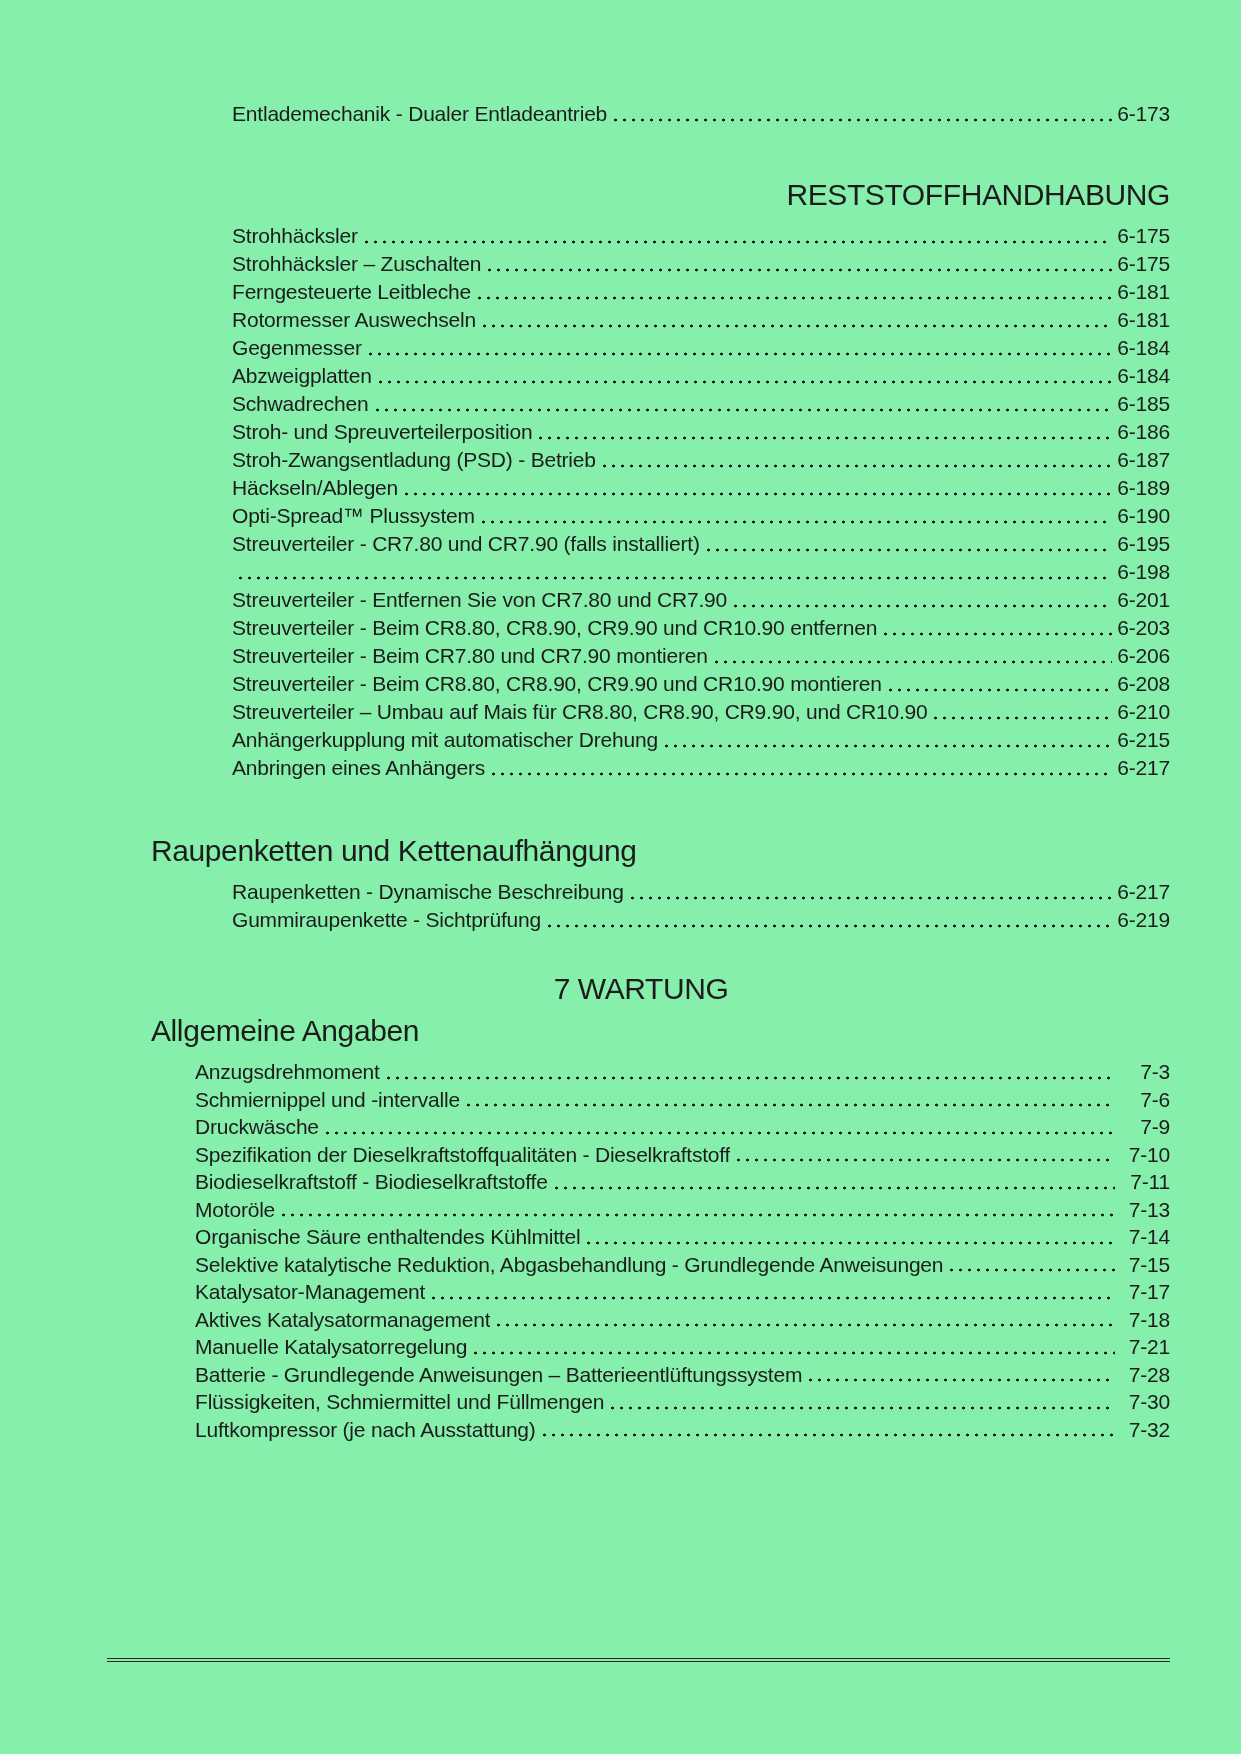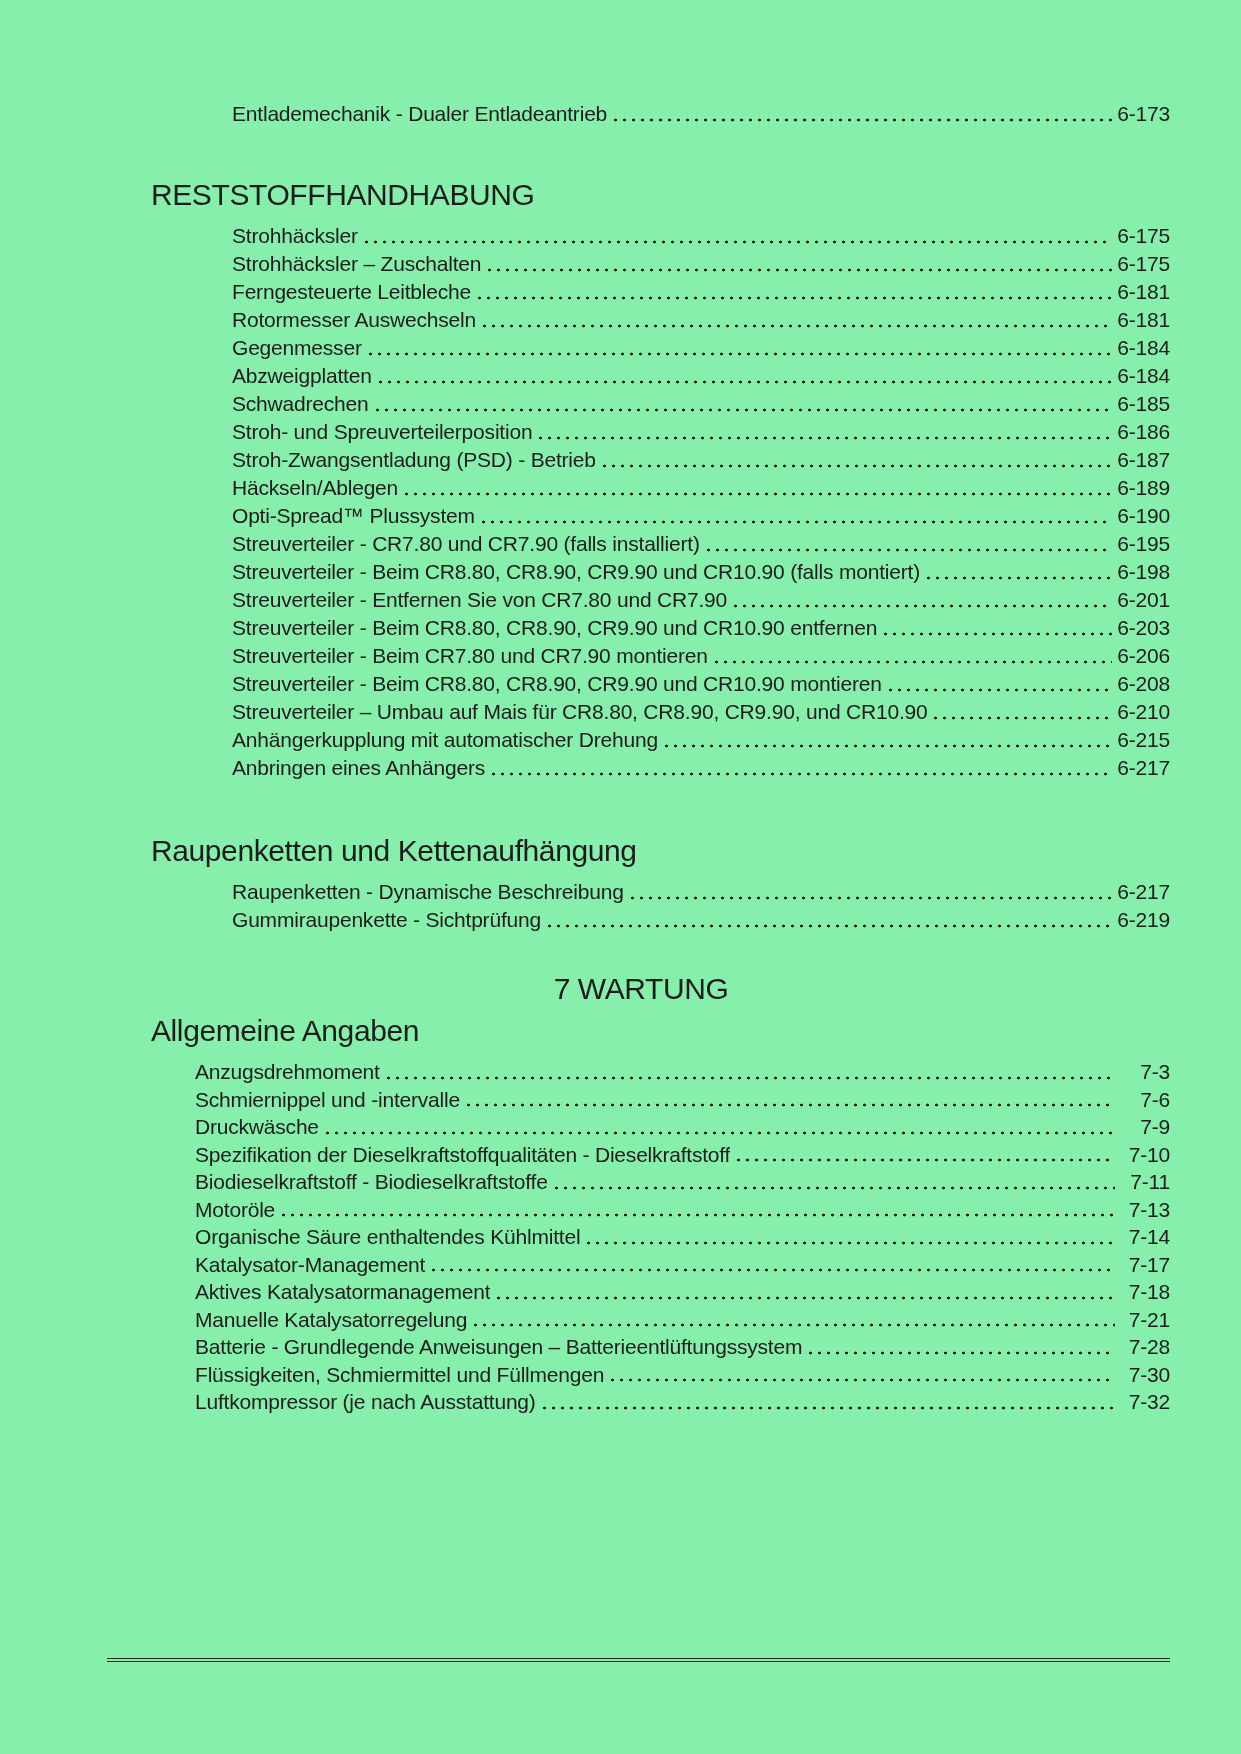--- a/index.html
+++ b/index.html
@@ -37,21 +37,21 @@
   .toc-row .pg{ flex:0 0 auto; min-width:50px; text-align:right; white-space:nowrap; }
   
   .sec-heading{
     font-size:30px; line-height:34px; font-weight:400;
     letter-spacing:-0.4px; margin:0 71px 10px 151px;
   }
   .chapter-heading{
     font-size:30px; line-height:34px; font-weight:400;
     letter-spacing:-0.4px; margin:38px 71px 0 112px;text-align:center;
   }
-  .m-rest{ margin-top:50px; }
+  .m-rest{ margin-top:50px;text-align:right; }
   .m-hint{ margin-top:60px; }
   .m-raup{ margin-top:52px; }
   .m-allg{ margin-top:8px; }
   .entries{ margin:0; }
   .entries.indent-c7{ margin-top:8px; }
   
   .bottom-rule{
     position:absolute;
     left:107px; right:71px; top:1658px;
     height:4px;
@@ -126,21 +126,20 @@
         <span class="t">Opti-Spread™ Plussystem</span>
         <span class="dots"></span>
         <span class="pg">6-190</span>
       </div>
       <div class="toc-row">
         <span class="t">Streuverteiler - CR7.80 und CR7.90 (falls installiert)</span>
         <span class="dots"></span>
         <span class="pg">6-195</span>
       </div>
       <div class="toc-row">
-        <span class="t">Streuverteiler - Beim CR8.80, CR8.90, CR9.90 und CR10.90 (falls montiert)</span>
         <span class="dots"></span>
         <span class="pg">6-198</span>
       </div>
       <div class="toc-row">
         <span class="t">Streuverteiler - Entfernen Sie von CR7.80 und CR7.90</span>
         <span class="dots"></span>
         <span class="pg">6-201</span>
       </div>
       <div class="toc-row">
         <span class="t">Streuverteiler - Beim CR8.80, CR8.90, CR9.90 und CR10.90 entfernen</span>
@@ -223,20 +222,25 @@
         <span class="t">Motoröle</span>
         <span class="dots"></span>
         <span class="pg">7-13</span>
       </div>
       <div class="toc-row">
         <span class="t">Organische Säure enthaltendes Kühlmittel</span>
         <span class="dots"></span>
         <span class="pg">7-14</span>
       </div>
       <div class="toc-row">
+        <span class="t">Selektive katalytische Reduktion, Abgasbehandlung - Grundlegende Anweisungen</span>
+        <span class="dots"></span>
+        <span class="pg">7-15</span>
+      </div>
+      <div class="toc-row">
         <span class="t">Katalysator-Management</span>
         <span class="dots"></span>
         <span class="pg">7-17</span>
       </div>
       <div class="toc-row">
         <span class="t">Aktives Katalysatormanagement</span>
         <span class="dots"></span>
         <span class="pg">7-18</span>
       </div>
       <div class="toc-row">

